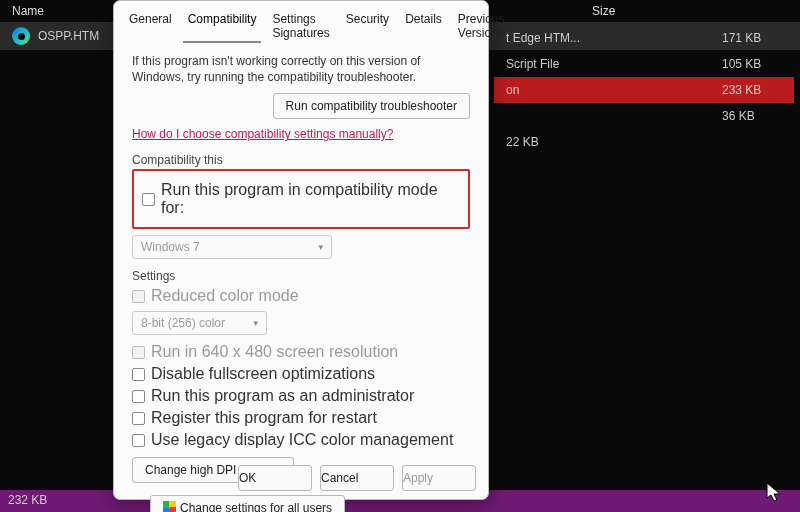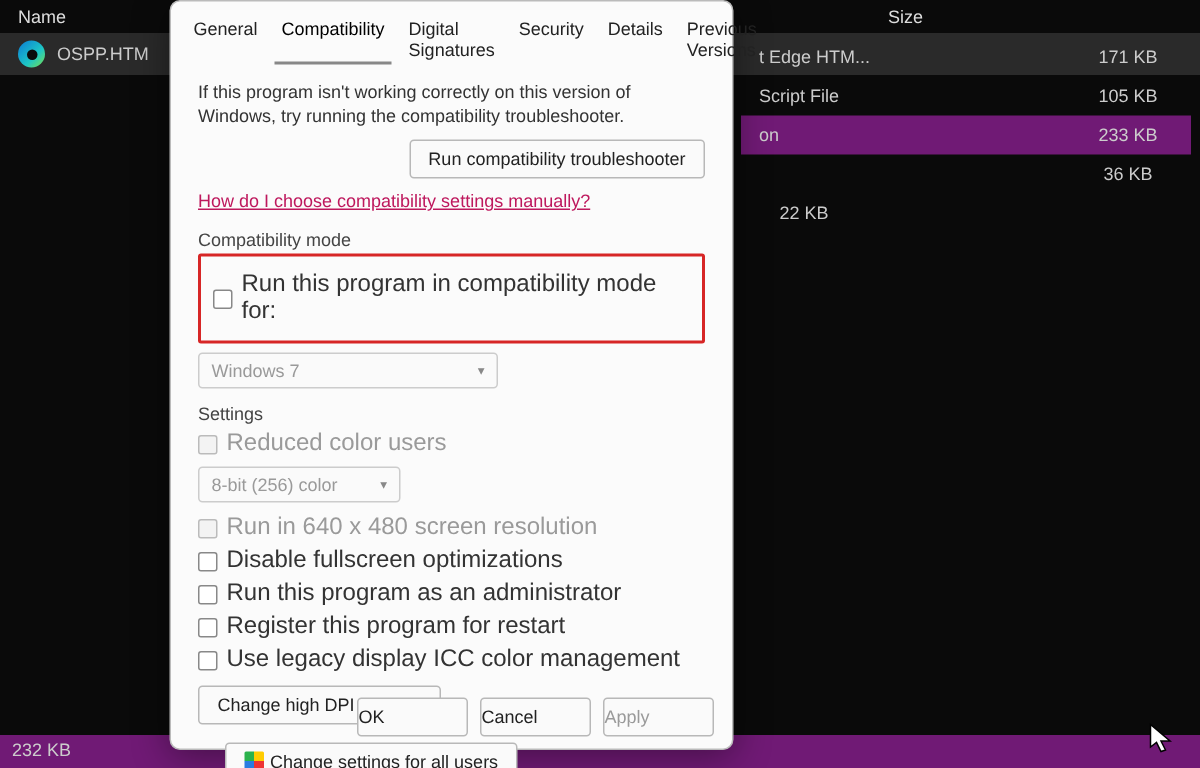--- a/index.html
+++ b/index.html
@@ -6,23 +6,23 @@
 body { width: 800px; height: 512px; background: #0a0a0a; position: relative; overflow: hidden; color: #ccc; font-size: 12px; }
 .header-row { display: flex; padding: 4px 0 4px 12px; color: #ddd; font-size: 12px; }
 .col-name { flex: 0 0 560px; }
 .col-size { flex: 0 0 80px; text-align: left; padding-left: 20px; }
 .file-row { display: flex; align-items: center; padding: 3px 0 3px 12px; height: 28px; }
 .file-row.selected { background: #2a2a2a; }
 .edge-icon { width: 18px; height: 18px; border-radius: 50%; background: linear-gradient(135deg,#0b7bd4 0%,#1dc6c6 60%,#7be04c 100%); margin-right: 8px; display: flex; align-items: center; justify-content: center; }
 .edge-icon::after { content:""; width:7px; height:7px; border-radius:50%; background:#0a0a0a; }
 .bg-files { position: absolute; right: 6px; top: 25px; font-size: 12px; color: #ccc; }
 .bg-files > div { display: flex; justify-content: space-between; width: 300px; padding: 6px 12px; }
-.bg-files > div.sel { background: #701a75; }
+.bg-files > div.sel { background: #b91c1c; }
 .bg-files span.t { width: 150px; white-space:nowrap; overflow:hidden; text-overflow:ellipsis;}
-.bg-files span.s { width: 60px; text-align: center; }
+.bg-files span.s { width: 60px; text-align: left; }
 .statusbar { position: absolute; bottom: 0; left: 0; right: 0; height: 22px; padding: 3px 8px; color: #ccc; font-size: 12px; background: #701a75;}
 
 .dialog { position: absolute; left: 113px; top: 0; width: 376px; height: 500px; background: #fbfbfb; border: 1px solid #bbb; border-radius: 7px; box-shadow: 0 4px 24px rgba(0,0,0,.4); color: #222; }
 .tabs { display: flex; gap: 6px; padding: 8px 10px 0 10px; font-size: 12px; }
 .tab { padding: 3px 5px; cursor: default; }
 .tab.active { color: #000; border-bottom: 2px solid #888;}
 .dlg-body { padding: 10px 18px 8px 18px; font-size: 12px; color: #333; }
 .helptext { line-height: 1.35; }
 .btn { background: #fafafa; border: 1px solid #b8b8b8; border-radius: 3px; padding: 5px 12px; font-size: 12px; color: #222; display: inline-block; }
 .btn-troubleshoot-wrap { text-align: right; margin: 8px 0 8px 0; }
@@ -83,51 +83,51 @@
 </div>
 
 <div class="statusbar">
   <span>232 KB</span>
 </div>
 
 <div class="dialog">
   <div class="tabs">
     <div class="tab">General</div>
     <div class="tab active">Compatibility</div>
-    <div class="tab">Digital Signatures</div>
+    <div class="tab">Settings Signatures</div>
     <div class="tab">Security</div>
     <div class="tab">Details</div>
     <div class="tab">Previous Versions</div>
   </div>
 
   <div class="dlg-body">
     <div class="helptext">If this program isn't working correctly on this version of Windows, try running the compatibility troubleshooter.</div>
     <div class="btn-troubleshoot-wrap">
       <span class="btn">Run compatibility troubleshooter</span>
     </div>
     <a class="link">How do I choose compatibility settings manually?</a>
 
-    <div class="fieldset-label">Compatibility mode</div>
+    <div class="fieldset-label">Compatibility this</div>
     <div class="group-box highlight">
       <div class="chk-row">
         <span class="chk"></span>
         <span>Run this program in compatibility mode for:</span>
       </div>
     </div>
     <div class="sel-input">
       <span class="disabled-text">Windows 7</span>
       <span class="chev">▾</span>
     </div>
 
     <div class="settings-box">
       <div class="fieldset-label">Settings</div>
 
       <div class="chk-row">
         <span class="chk disabled"></span>
-        <span class="disabled-text">Reduced color users</span>
+        <span class="disabled-text">Reduced color mode</span>
       </div>
       <div class="sel-input small">
         <span class="disabled-text">8-bit (256) color</span>
         <span class="chev">▾</span>
       </div>
 
       <div class="chk-row" style="margin-top:8px">
         <span class="chk disabled"></span>
         <span class="disabled-text">Run in 640 x 480 screen resolution</span>
       </div>

